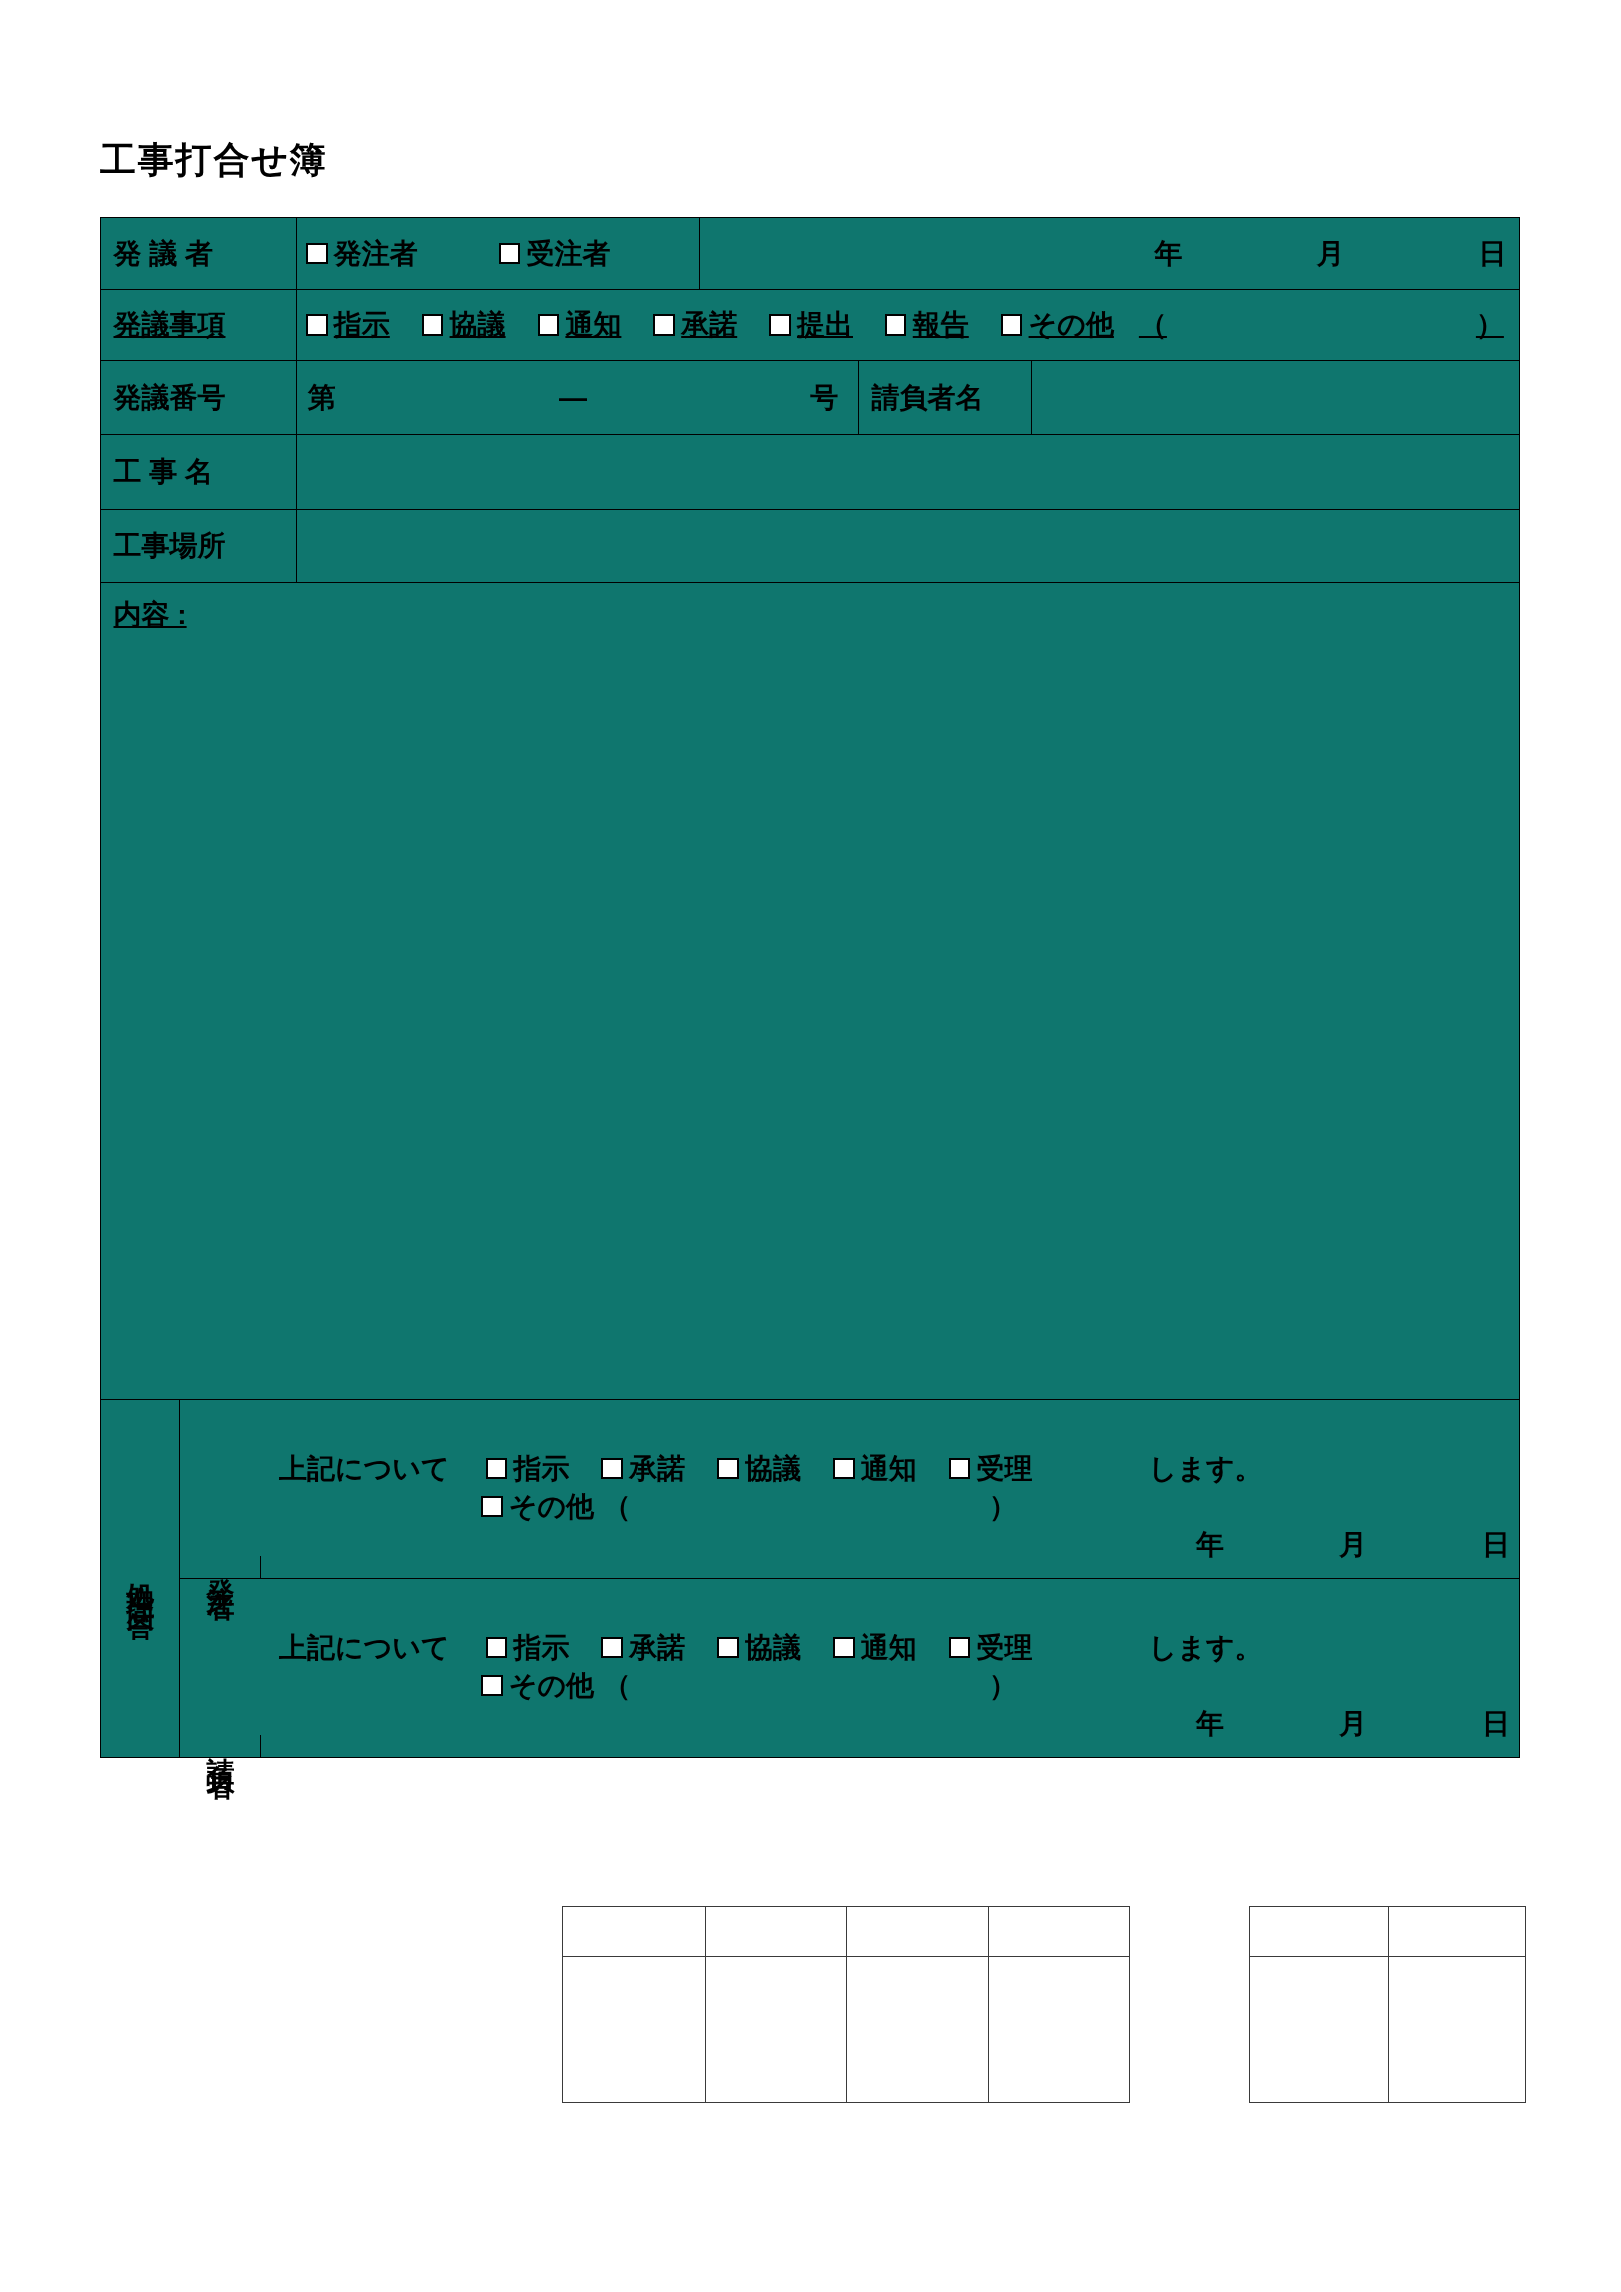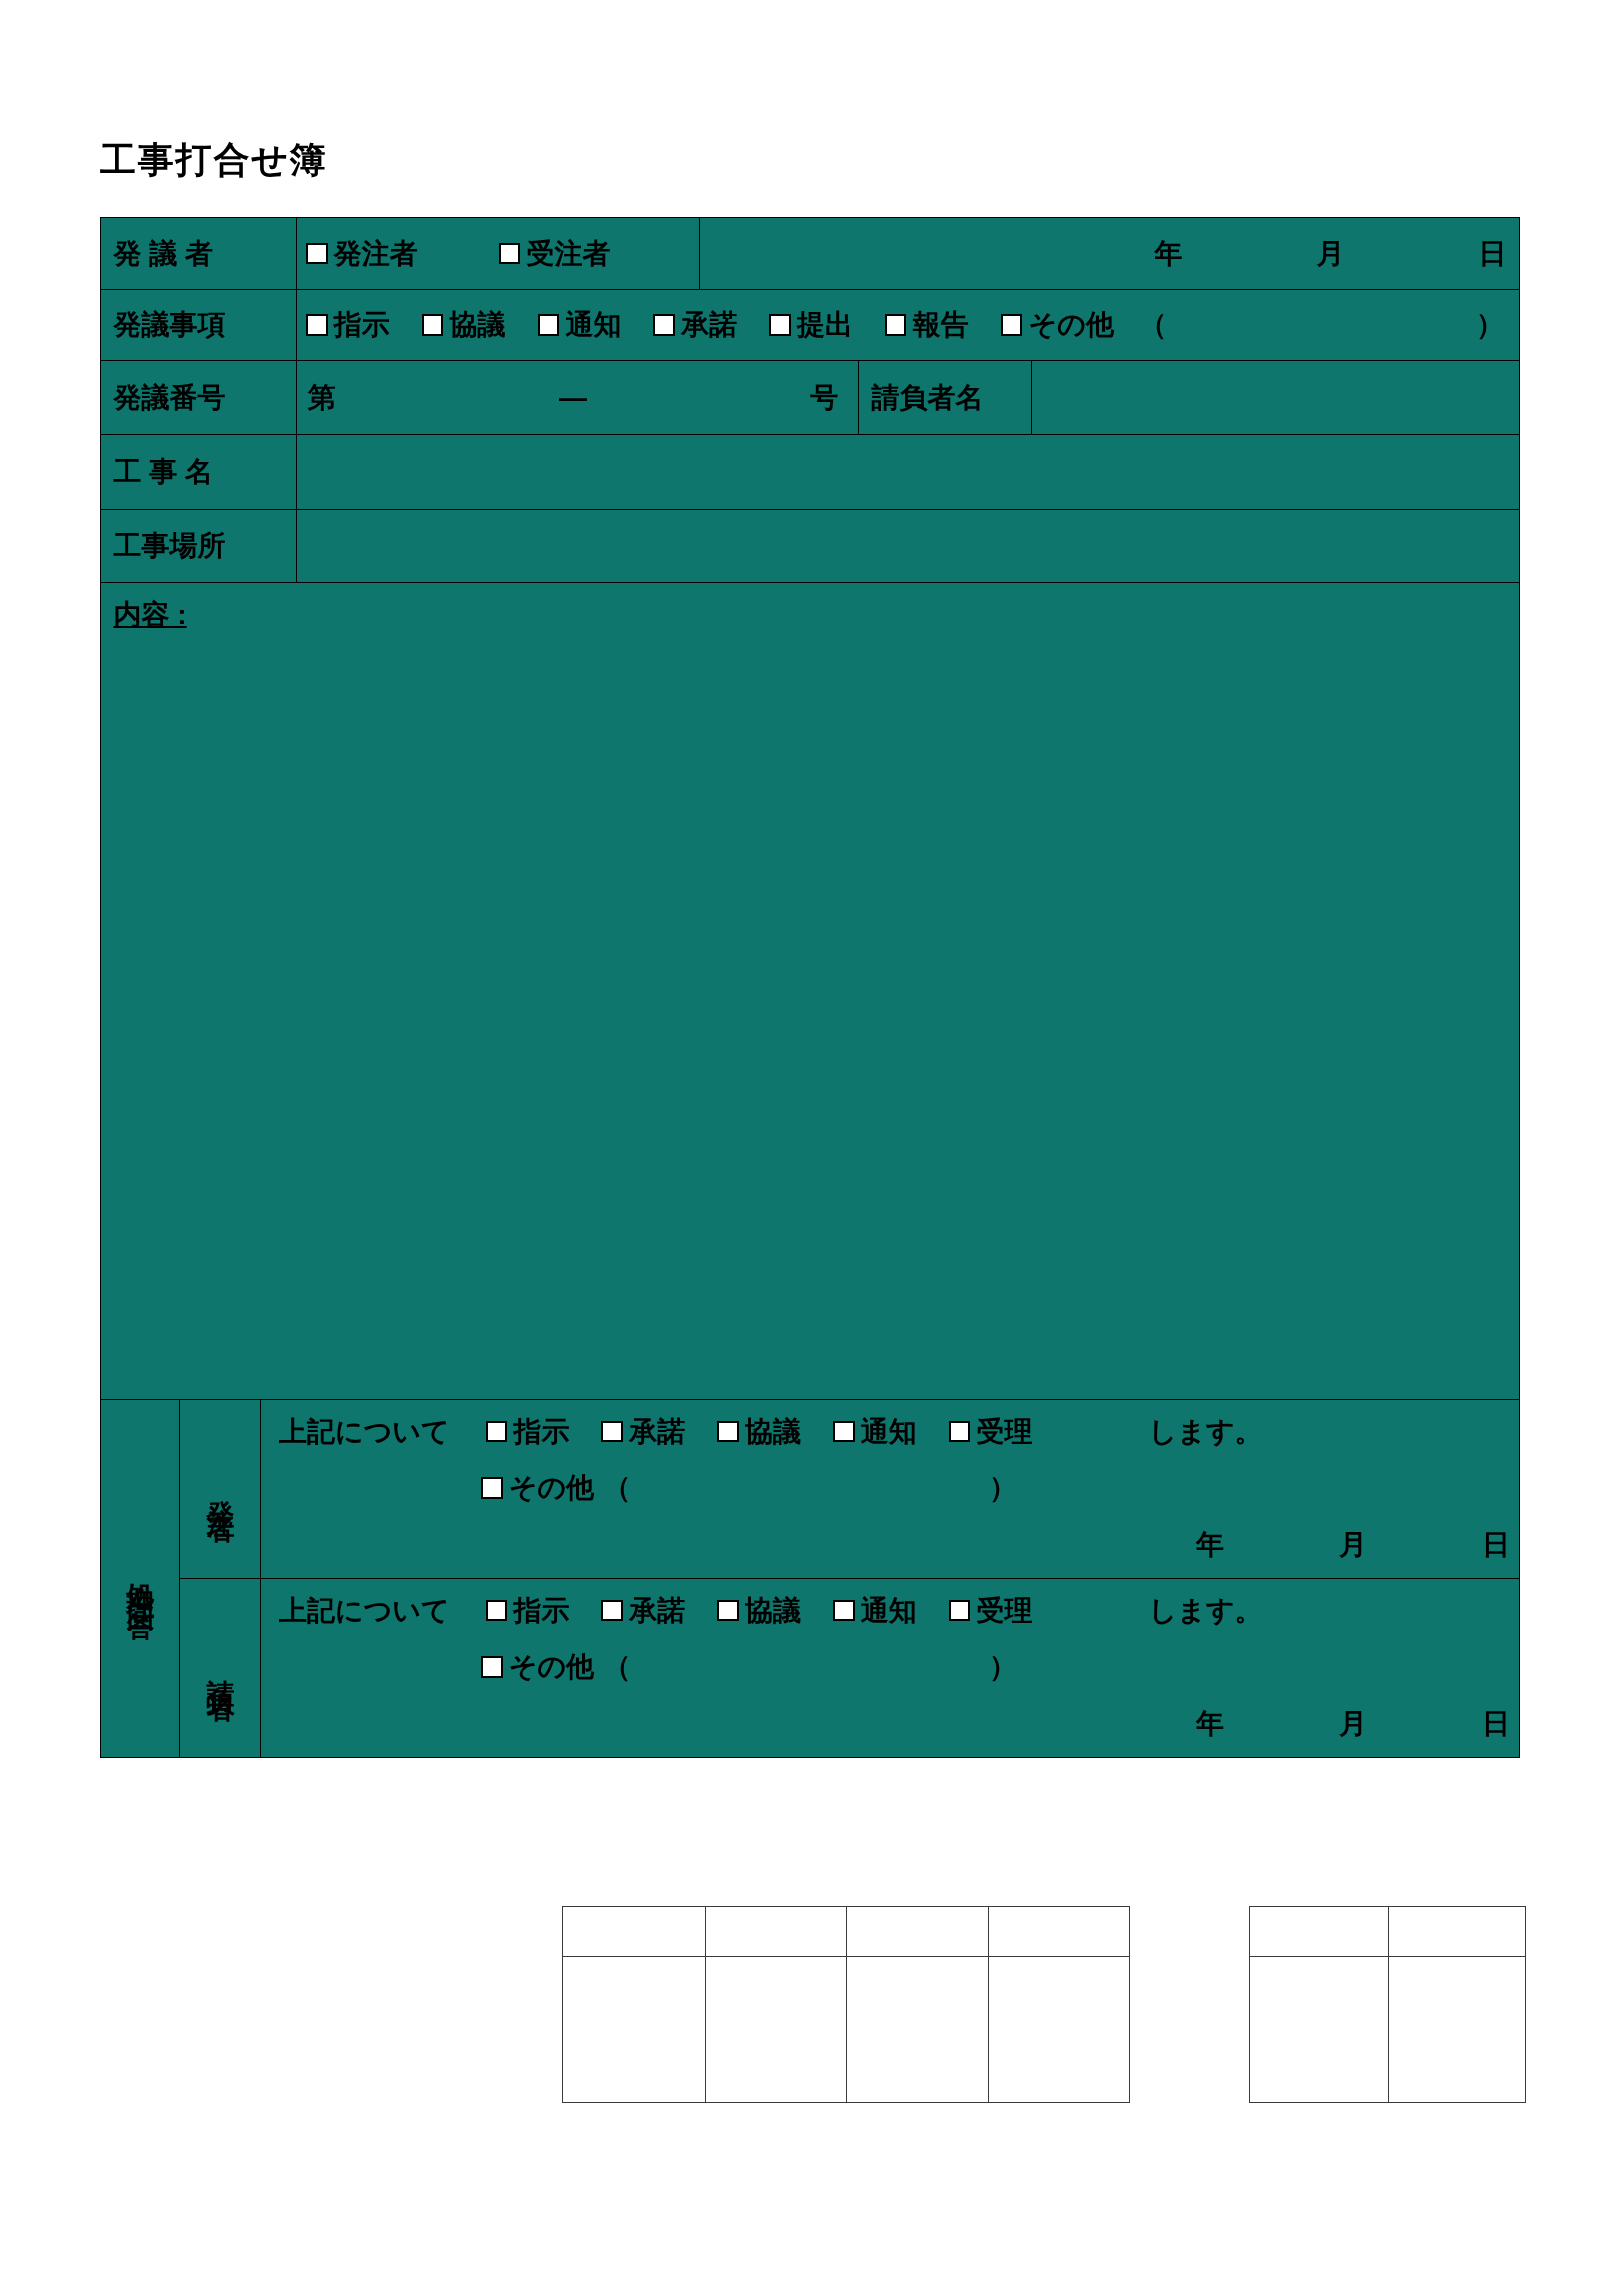--- a/index.html
+++ b/index.html
@@ -38,21 +38,21 @@
   .row:first-child { border-top: none; }
   .cell {
     border-left: 1.8px solid #000;
     display: flex;
     align-items: center;
     min-width: 0;
   }
   .cell:first-child { border-left: none; }
   .label-cell { width: 195px; padding-left: 12.5px; flex-shrink: 0; }
   .r1 { height: 71px; }
-  .r2 { height: 71px; }
+  .r2 { height: 71px; text-decoration: underline; }
   .r3 { height: 74px; }
   .r4 { height: 75px; }
   .r5 { height: 73px; }
 
   .checks-cell { padding-left: 9px; display: flex; align-items: center; }
   .r1 .checks-cell { width: 403px; gap: 81px; flex-shrink: 0; }
   .r2 .checks-cell { flex: 1; gap: 32px; }
   .datehdr-cell { width: 301px; padding-left: 10.7px; flex-shrink: 0; }
   .date-cell {
     flex: 1;
@@ -97,21 +97,21 @@
     width: 78px; flex-shrink: 0;
     display: flex; align-items: center; justify-content: center;
   }
   .v-text {
     writing-mode: vertical-rl;
     text-orientation: upright;
     letter-spacing: 7.2px;
     white-space: nowrap;
   }
   .resp-rows { flex: 1; display: flex; flex-direction: column; border-left: 1.8px solid #000; }
-  .resp-subrow { flex: 1; display: flex; border-top: 1.8px solid #000; min-height: 0; }
+  .resp-subrow { flex: 1; display: flex; border-top: 1.8px solid #000; min-height: 0; align-items: flex-end; }
   .resp-subrow:first-child { border-top: none; }
   .party-cell {
     width: 81px; flex-shrink: 0;
     border-right: 1.8px solid #000;
     display: flex; align-items: center; justify-content: center;
   }
   .resp-content {
     flex: 1;
     display: flex; flex-direction: column;
     justify-content: space-between;

